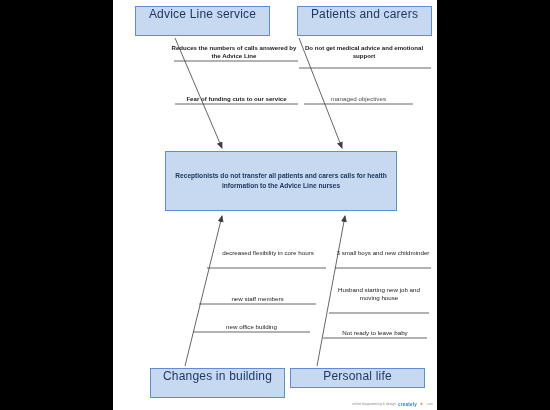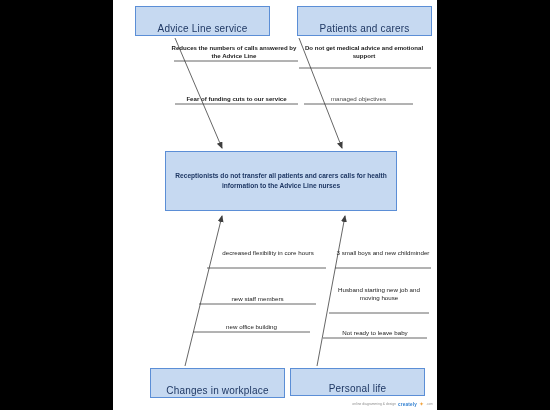--- a/index.html
+++ b/index.html
@@ -17,31 +17,31 @@
     background:#ffffff;
     overflow:hidden;
   }
 
   
   .cat-box{
     position:absolute;
     background:#c6d9f1;
     border:1px solid #5b8ed6;
     box-sizing:border-box;
-    display:flex;align-items:flex-end;justify-content:center;
+    display:flex;align-items:flex-start;justify-content:center;
     text-align:center;
     color:#1f3864;
-    font-size:10px;
+    font-size:12px;
     letter-spacing:.2px;
     line-height:1.25;
   }
   #box-advice  {left:22px; top:6px;  width:135px;height:30px;}
   #box-patients{left:177px;top:6px;  width:135px;height:30px;margin-left:7px;}
   #box-work    {left:37px; top:368px;width:135px;height:30px;}
-  #box-personal{left:177px;top:368px;width:135px;height:28px;}
+  #box-personal{left:177px;top:368px;width:135px;height:20px;}
 
   
   #box-effect{
     position:absolute;left:52px;top:151px;width:232px;height:60px;
     background:#c6d9f1;
     border:1px solid #5b8ed6;
     box-sizing:border-box;
     display:flex;align-items:center;justify-content:center;
     text-align:center;
     color:#1f3864;
@@ -115,21 +115,21 @@
 
     <div class="cat-box" id="box-advice">
       <span>Advice Line service</span>
     </div>
 
     <div class="cat-box" id="box-patients">
       <span>Patients and carers</span>
     </div>
 
     <div class="cat-box" id="box-work">
-      <span>Changes in workplace</span>
+      <span>Changes in building</span>
     </div>
 
     <div class="cat-box" id="box-personal">
       <span>Personal life</span>
     </div>
 
     <div id="box-effect">
       <span>Receptionists do not transfer all patients and carers calls for health information to the Advice Line nurses</span>
     </div>
 

